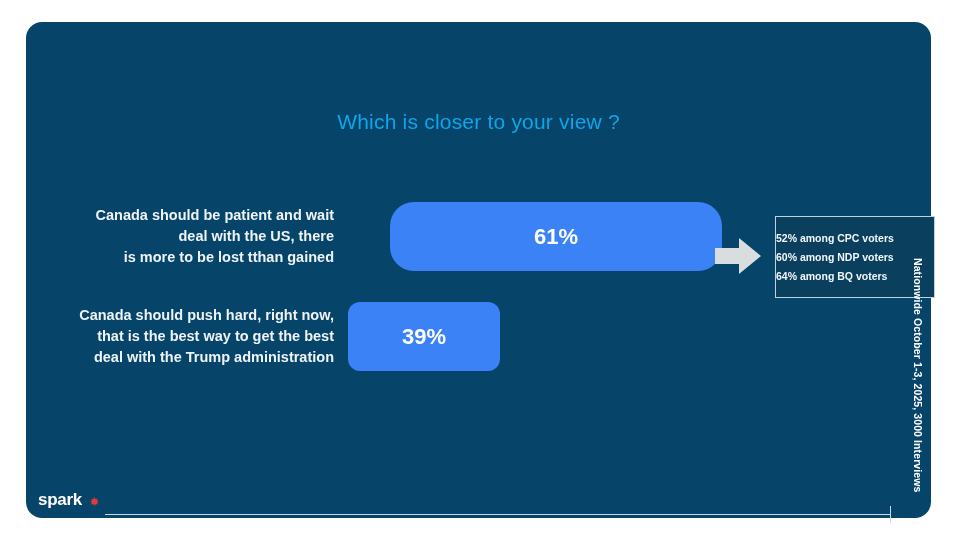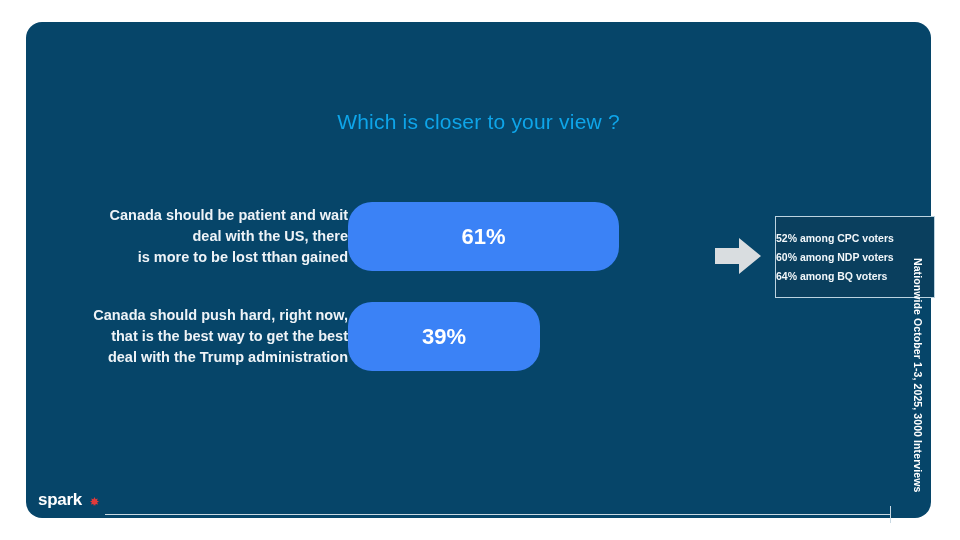--- a/index.html
+++ b/index.html
@@ -48,40 +48,41 @@
     position: absolute;
     display: flex;
     align-items: center;
   }
   #row-1 { left: 0px; top: 180px; }
   #row-2 { left: 0px; top: 280px; justify-content: space-between; }
 
   .row-label {
     width: 322px;
     text-align: right;
+    padding-right: 14px;
     box-sizing: border-box;
     color: #eef3f7;
     font-size: 14.5px;
     font-weight: 700;
     line-height: 21px;
   }
   .row-label .line { display: block; white-space: nowrap; }
 
   .bar {
     background: #3b82f6;
     border-radius: 24px;
     display: flex;
     align-items: center;
     justify-content: center;
     color: #ffffff;
     font-size: 22px;
     font-weight: 700;
   }
-  #bar-1 { width: 271px; height: 69px; }
-  #bar-2 { width: 192px; height: 69px; }
+  #bar-1 { width: 332px; height: 69px; margin-left: 42px; }
+  #bar-2 { width: 152px; height: 69px; border-radius: 12px; }
 
   
   #arrow-icon {
     position: absolute;
     left: 689px;
     top: 215px;
     width: 46px;
     height: 38px;
   }
 

